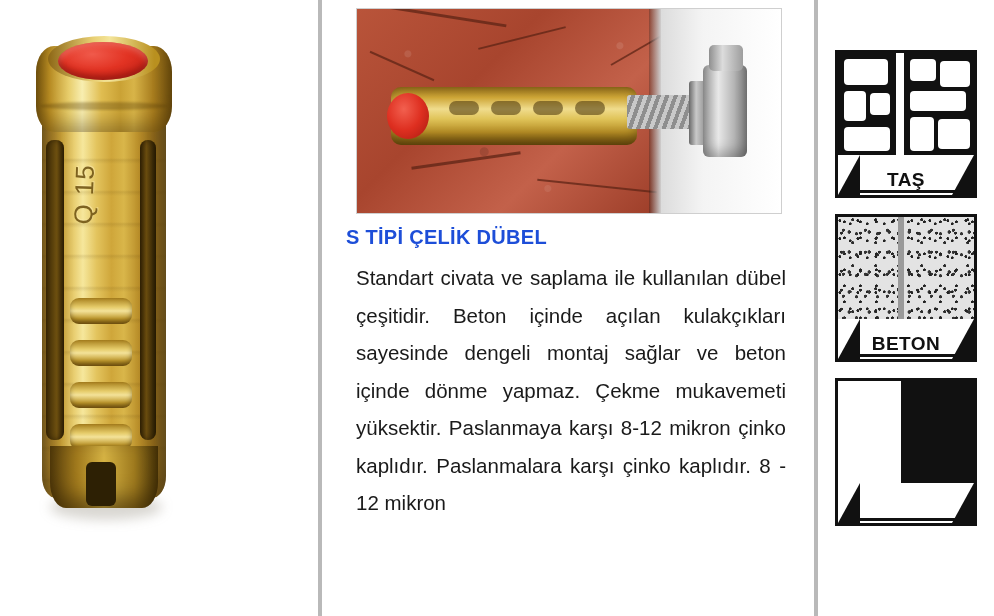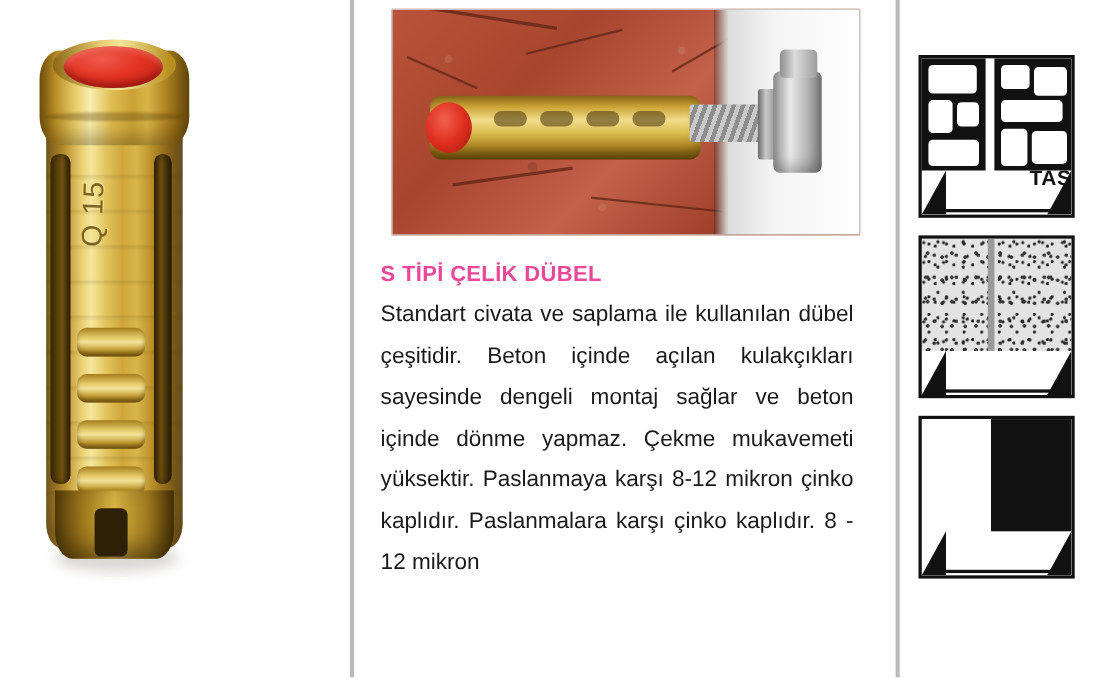--- a/index.html
+++ b/index.html
@@ -330,30 +330,30 @@
     position: absolute;
     left: 352px;
     top: 36px;
     width: 34px;
     height: 26px;
     background: linear-gradient(to right, #8f8f8f, #dcdcdc 40%, #9d9d9d);
     border-radius: 5px;
   }
 
   .product-title {
-    margin: 24px 0 6px 0;
+    margin: 12px 0 6px 0;
     font-size: 20px;
     font-weight: bold;
     letter-spacing: 0.3px;
-    color: #ec4899;
+    color: #1d4ed8;
     font-family: "Liberation Sans", sans-serif;
   }
 
   .product-desc {
-    margin: 0;
+    margin: 10px;
     font-size: 20.5px;
     line-height: 1.83;
     color: #1a1a1a;
     text-align: justify;
     text-justify: inter-word;
     font-family: "Liberation Sans", sans-serif;
     width: 430px;
   }
 
   
@@ -443,22 +443,22 @@
     border-color: transparent transparent #111111 transparent;
   }
   .mat-base .tri-right {
     right: 0;
     border-width: 40px 0 0 22px;
     border-color: transparent transparent transparent #111111;
     transform: scaleX(-1);
   }
   .mat-label {
     position: absolute;
-    left: 0; right: 0; bottom: 21px;
-    text-align: right;
+    left: 0; right: 0; bottom: 4px;
+    text-align: center;
     font-size: 19px;
     font-weight: bold;
     color: #111111;
     letter-spacing: 0.5px;
     font-family: "Liberation Sans", sans-serif;
   }
   .mat-underline {
     position: absolute;
     left: 18px; right: 18px; bottom: 2px;
     height: 3px;
@@ -554,20 +554,21 @@
       </div>
     </div>
 
     <div class="mat-card">
       <div class="mat-art art-concrete">
         <div class="seam"></div>
       </div>
       <div class="mat-base">
         <div class="tri-left"></div>
         <div class="tri-right"></div>
+        <div class="mat-label">BETON</div>
         <div class="mat-underline"></div>
       </div>
     </div>
 
     <div class="mat-card">
       <div class="mat-art art-block"></div>
       <div class="mat-base">
         <div class="tri-left"></div>
         <div class="tri-right"></div>
         <div class="mat-underline"></div>

